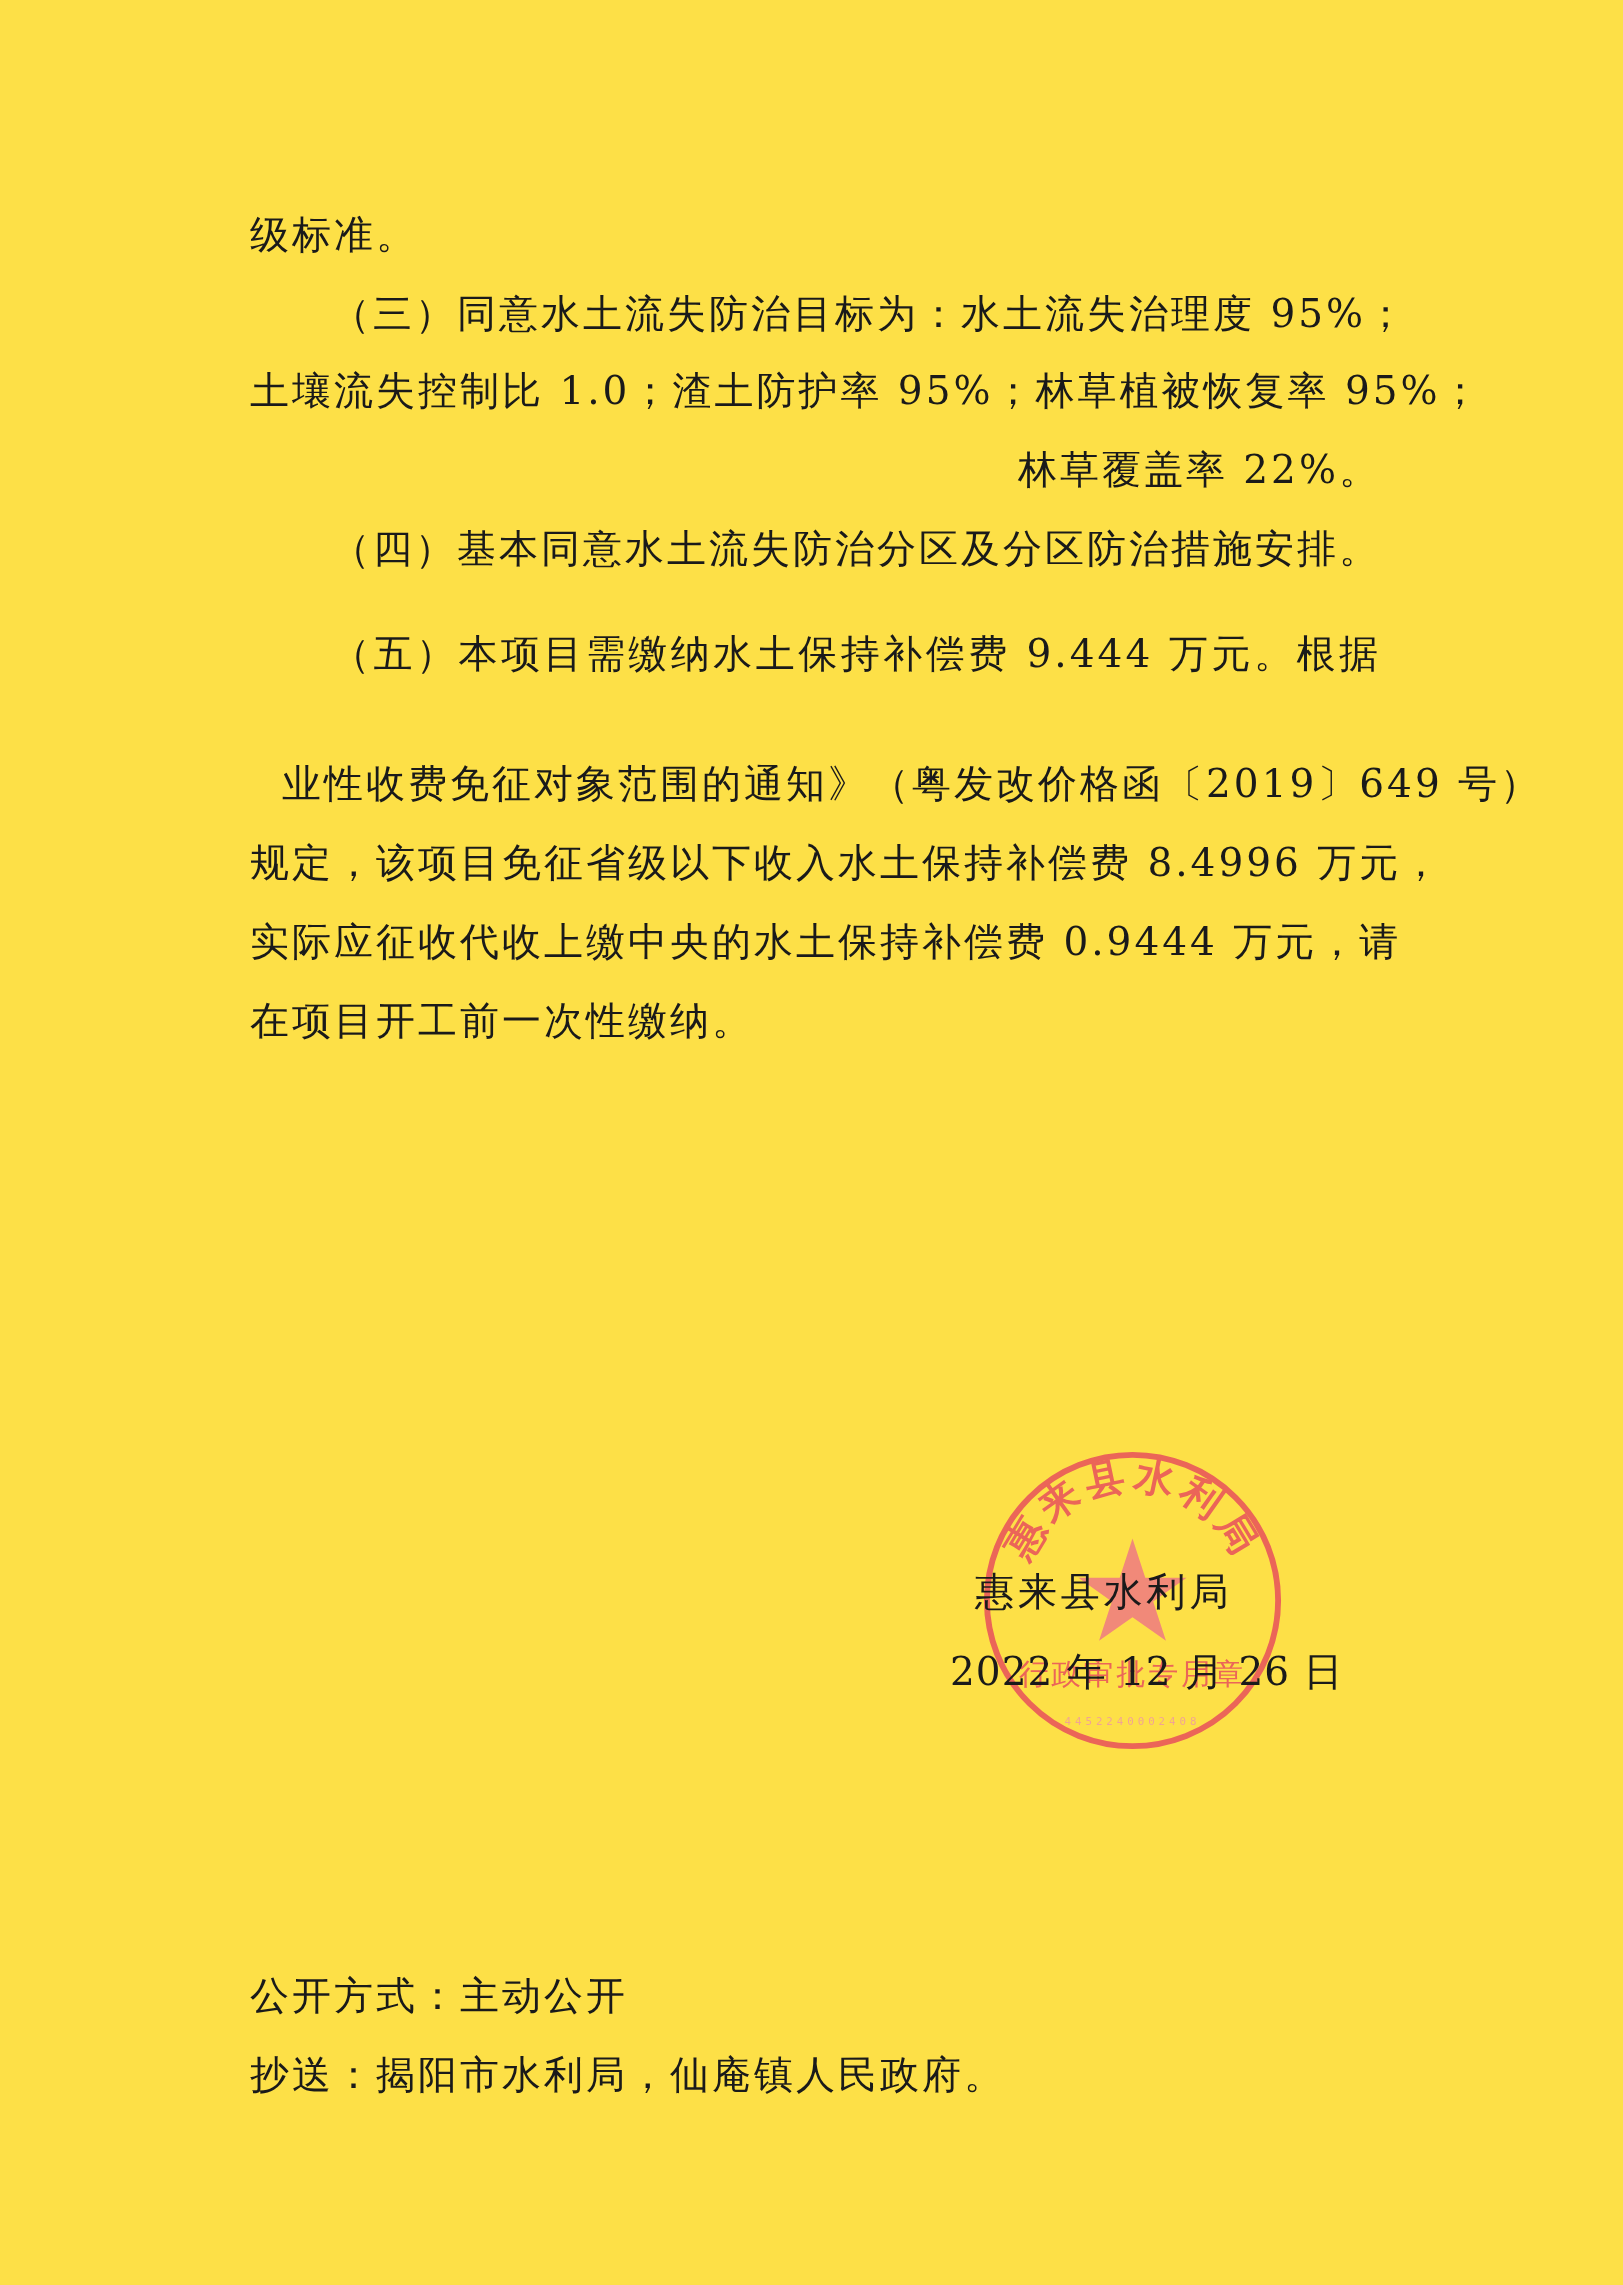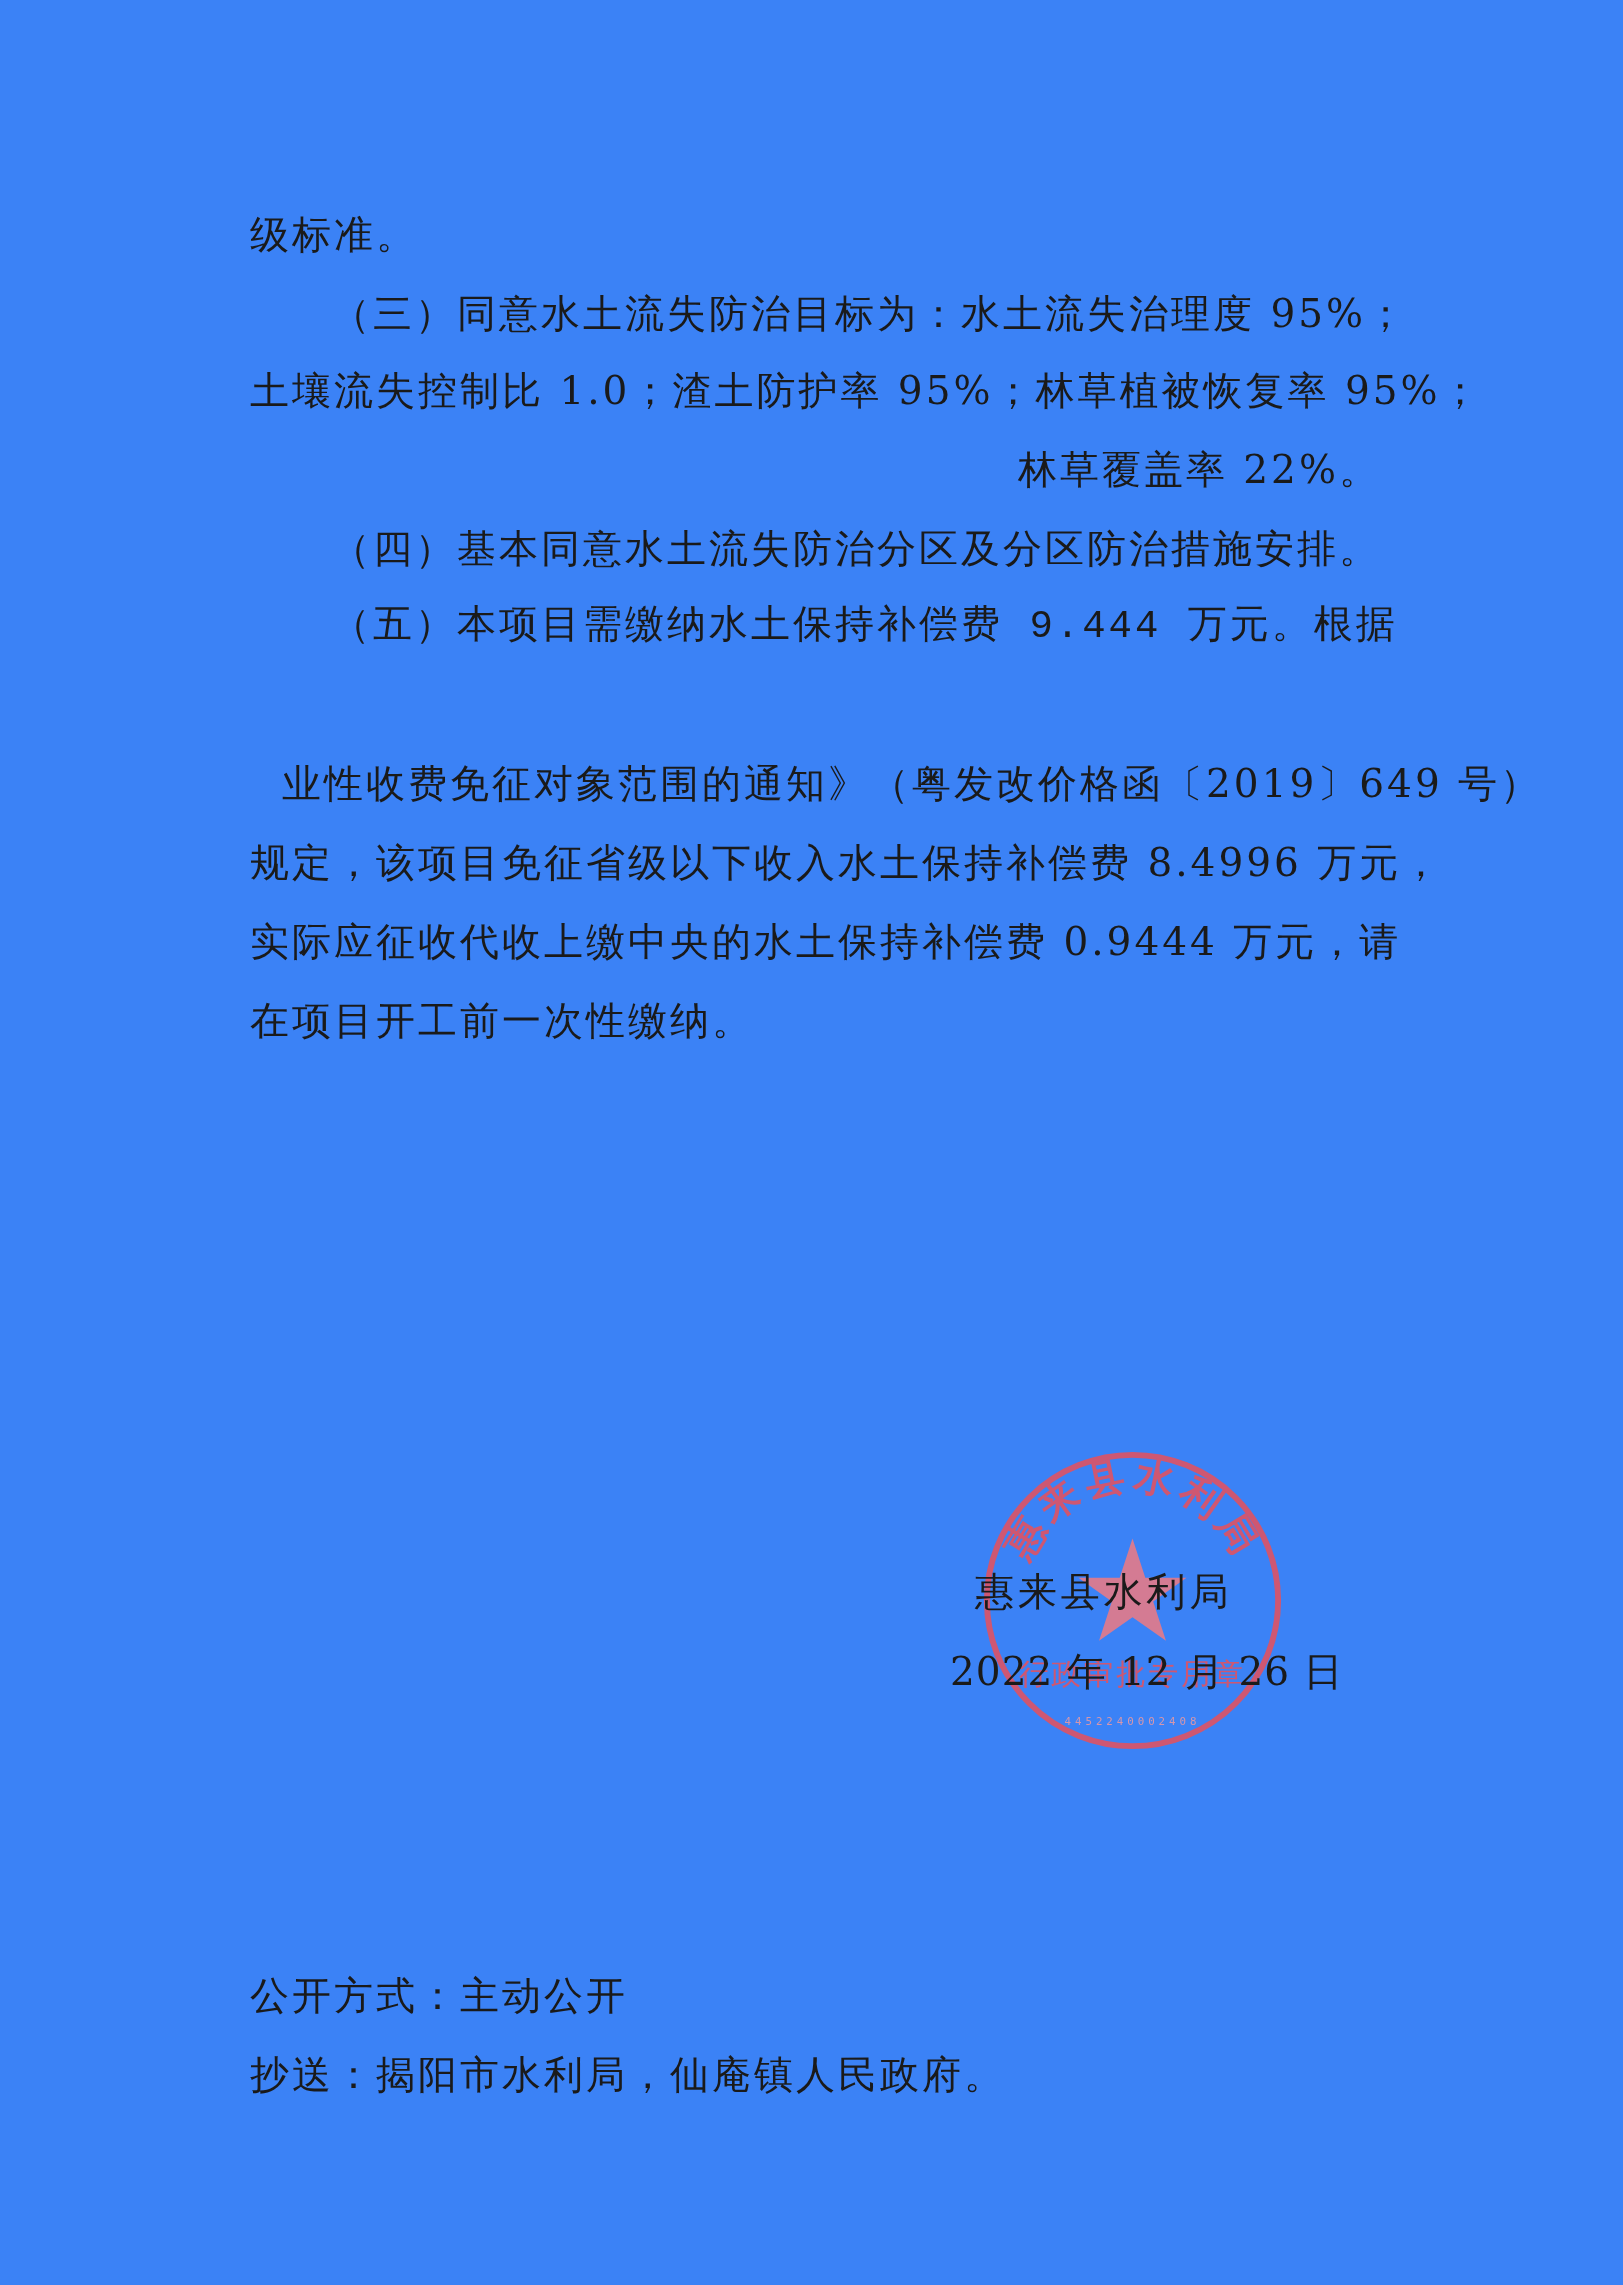--- a/index.html
+++ b/index.html
@@ -1,17 +1,17 @@
 <!DOCTYPE html>
 <html><head>
 <meta charset="utf-8">
 <style>
   html, body { margin: 0; padding: 0; background: #ffffff; }
   body { width: 1623px; height: 2285px; position: relative; overflow: hidden; }
-  .page { position: absolute; inset: 0; background: #3b82f6; }
+  .page { position: absolute; inset: 0; background: #fde047; }
   .line {
     position: absolute;
     left: 250px;
     width: 1131px;
     font-family: "DejaVu Serif", "Liberation Serif", serif;
     font-size: 39px;
     color: #1a1a1a;
     white-space: nowrap;
     letter-spacing: 3px;
     line-height: 47px;
@@ -38,21 +38,21 @@
 </head>
 <body>
 
 <div class="page">
 
   <div class="line" style="top:211px;">级标准。</div>
   <div class="line indent justify" style="top:290px;">（三）同意水土流失防治目标为：水土流失治理度 95%；</div>
   <div class="line justify" style="top:367px;">土壤流失控制比 1.0；渣土防护率 95%；林草植被恢复率 95%；</div>
   <div class="line" style="top:446px;text-align:right;">林草覆盖率 22%。</div>
   <div class="line indent justify" style="top:525px;">（四）基本同意水土流失防治分区及分区防治措施安排。</div>
-  <div class="line indent justify" style="top:604px;font-family:Liberation Mono, monospace;">（五）本项目需缴纳水土保持补偿费 9.444 万元。根据</div>
+  <div class="line indent justify" style="top:630px;">（五）本项目需缴纳水土保持补偿费 9.444 万元。根据</div>
   <div class="line justify" style="top:760px;margin-left:32px;">业性收费免征对象范围的通知》（粤发改价格函〔2019〕649 号）</div>
   <div class="line justify" style="top:839px;">规定，该项目免征省级以下收入水土保持补偿费 8.4996 万元，</div>
   <div class="line justify" style="top:918px;">实际应征收代收上缴中央的水土保持补偿费 0.9444 万元，请</div>
   <div class="line" style="top:997px;">在项目开工前一次性缴纳。</div>
 
 
   <svg class="stamp" viewBox="0 0 310 310">
     <defs>
       <path id="arcTop" d="M 45 175 A 112 112 0 1 1 265 175"></path>
       <path id="arcBot" d="M 60 215 A 120 120 0 0 0 250 215"></path>

